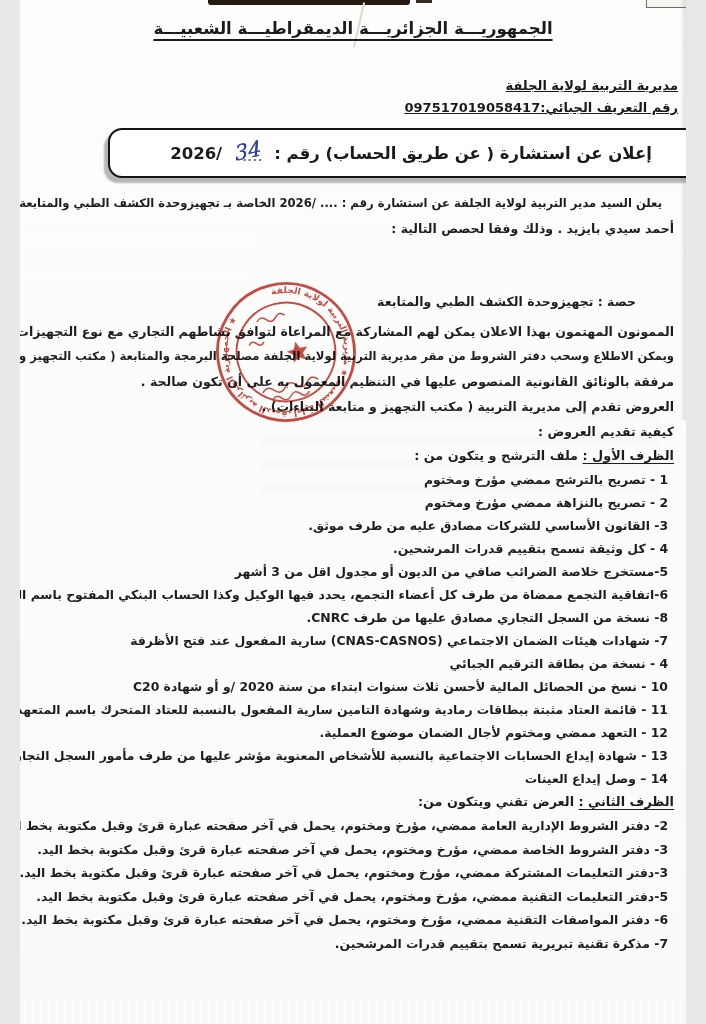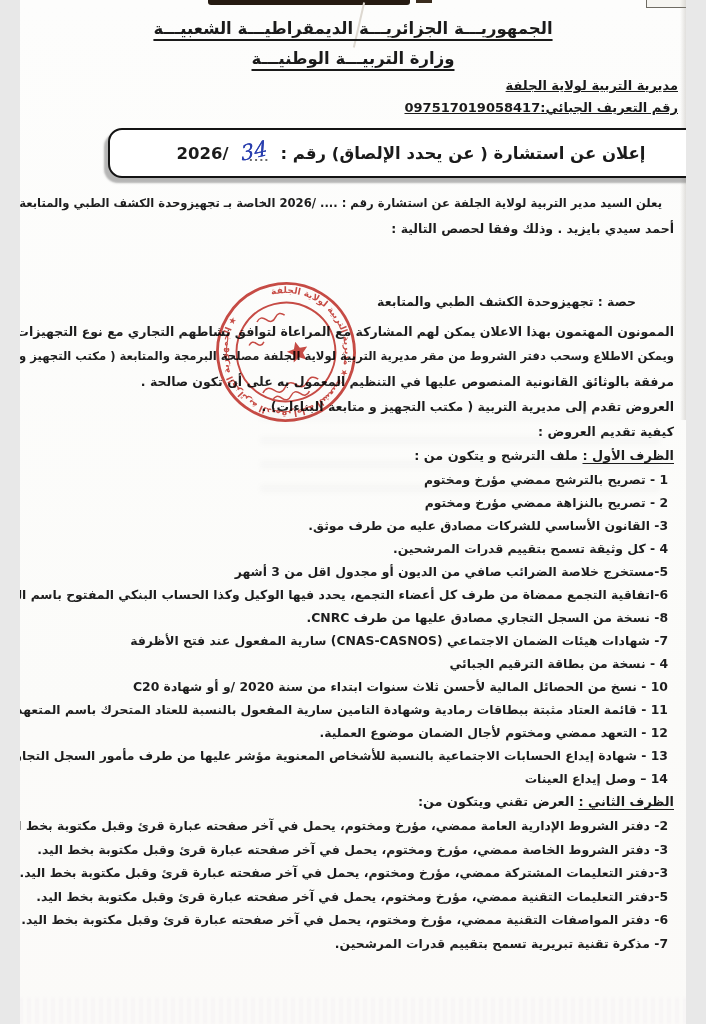--- a/index.html
+++ b/index.html
@@ -62,30 +62,29 @@
   <div class="top-band"></div>
   <div class="top-nub"></div>
   <div class="corner-box"></div>
   <div class="crease"></div>
   <div class="edge-shade"></div>
   <div class="bleed-mid"></div>
   <div class="bleed-bottom"></div>
 
   <div class="hdr">
     <div class="hdr-line">الجمهوريـــة الجزائريـــة الديمقراطيـــة الشعبيـــة</div>
-    <div class="hdr-line">وزارة التربيـــة الوطنيـــة</div>
   </div>
 
   <div class="agency">
     <div>مديرية التربية لولاية الجلفة</div>
     <div>رقم التعريف الجبائي:097517019058417</div>
   </div>
 
   <div class="tbox">
-    <span>إعلان عن استشارة ( عن يحدد الإلصاق) رقم :</span>
+    <span>إعلان عن استشارة ( عن طريق الحساب) رقم :</span>
     <span class="numwrap">
       <span class="dots">....</span>
       <span class="hw">34</span>
     </span>
     <span class="year">2026/</span>
   </div>
 
   <div class="body">
     <div class="pl long ind1">يعلن السيد مدير التربية لولاية الجلفة عن استشارة رقم : .... /2026 الخاصة بـ تجهيزوحدة الكشف الطبي والمتابعة بمتوسطة حمامة</div>
     <div class="pl">أحمد سيدي بايزيد . وذلك وفقا لحصص التالية :</div>

